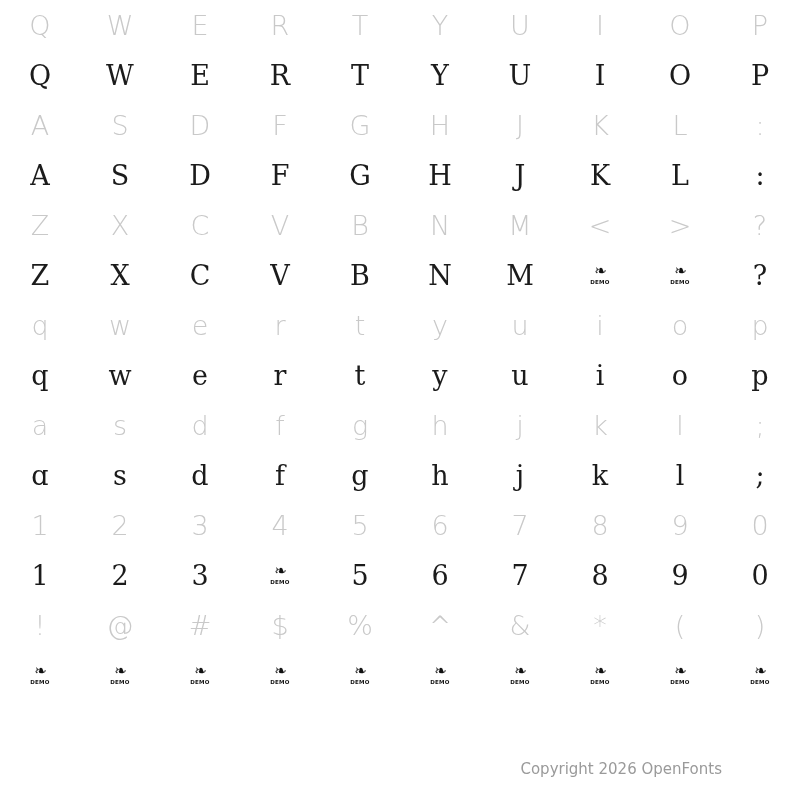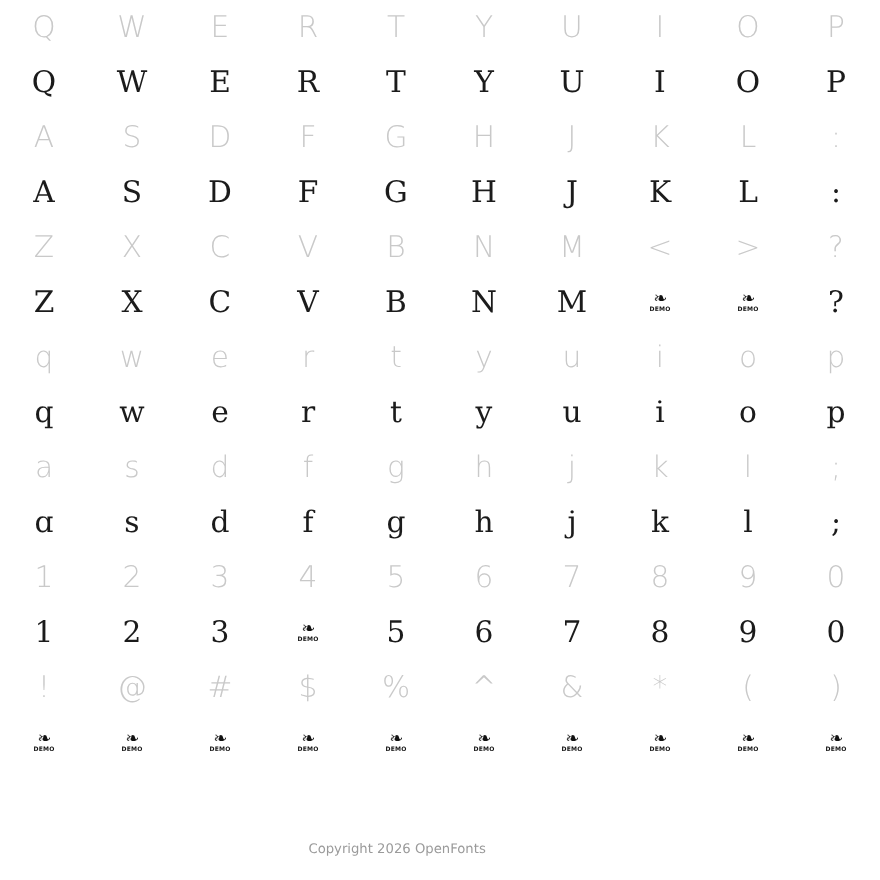--- a/index.html
+++ b/index.html
@@ -66,25 +66,25 @@
     font-weight: bold;
     letter-spacing: 0.2px;
     color: #111;
     margin-top: 1px;
   }
   #footer {
     position: absolute;
     left: 0;
     right: 0;
     bottom: 22px;
-    text-align: center;
+    text-align: right;
     padding-right: 78px;
     color: #9a9a9a;
     font-family: "DejaVu Sans", sans-serif;
-    font-size: 12px;
+    font-size: 15px;
   }
 </style>
 </head>
 <body>
 
 <div id="specimen">
     <div class="cell ref">Q</div>
     <div class="cell ref">W</div>
     <div class="cell ref">E</div>
     <div class="cell ref">R</div>

